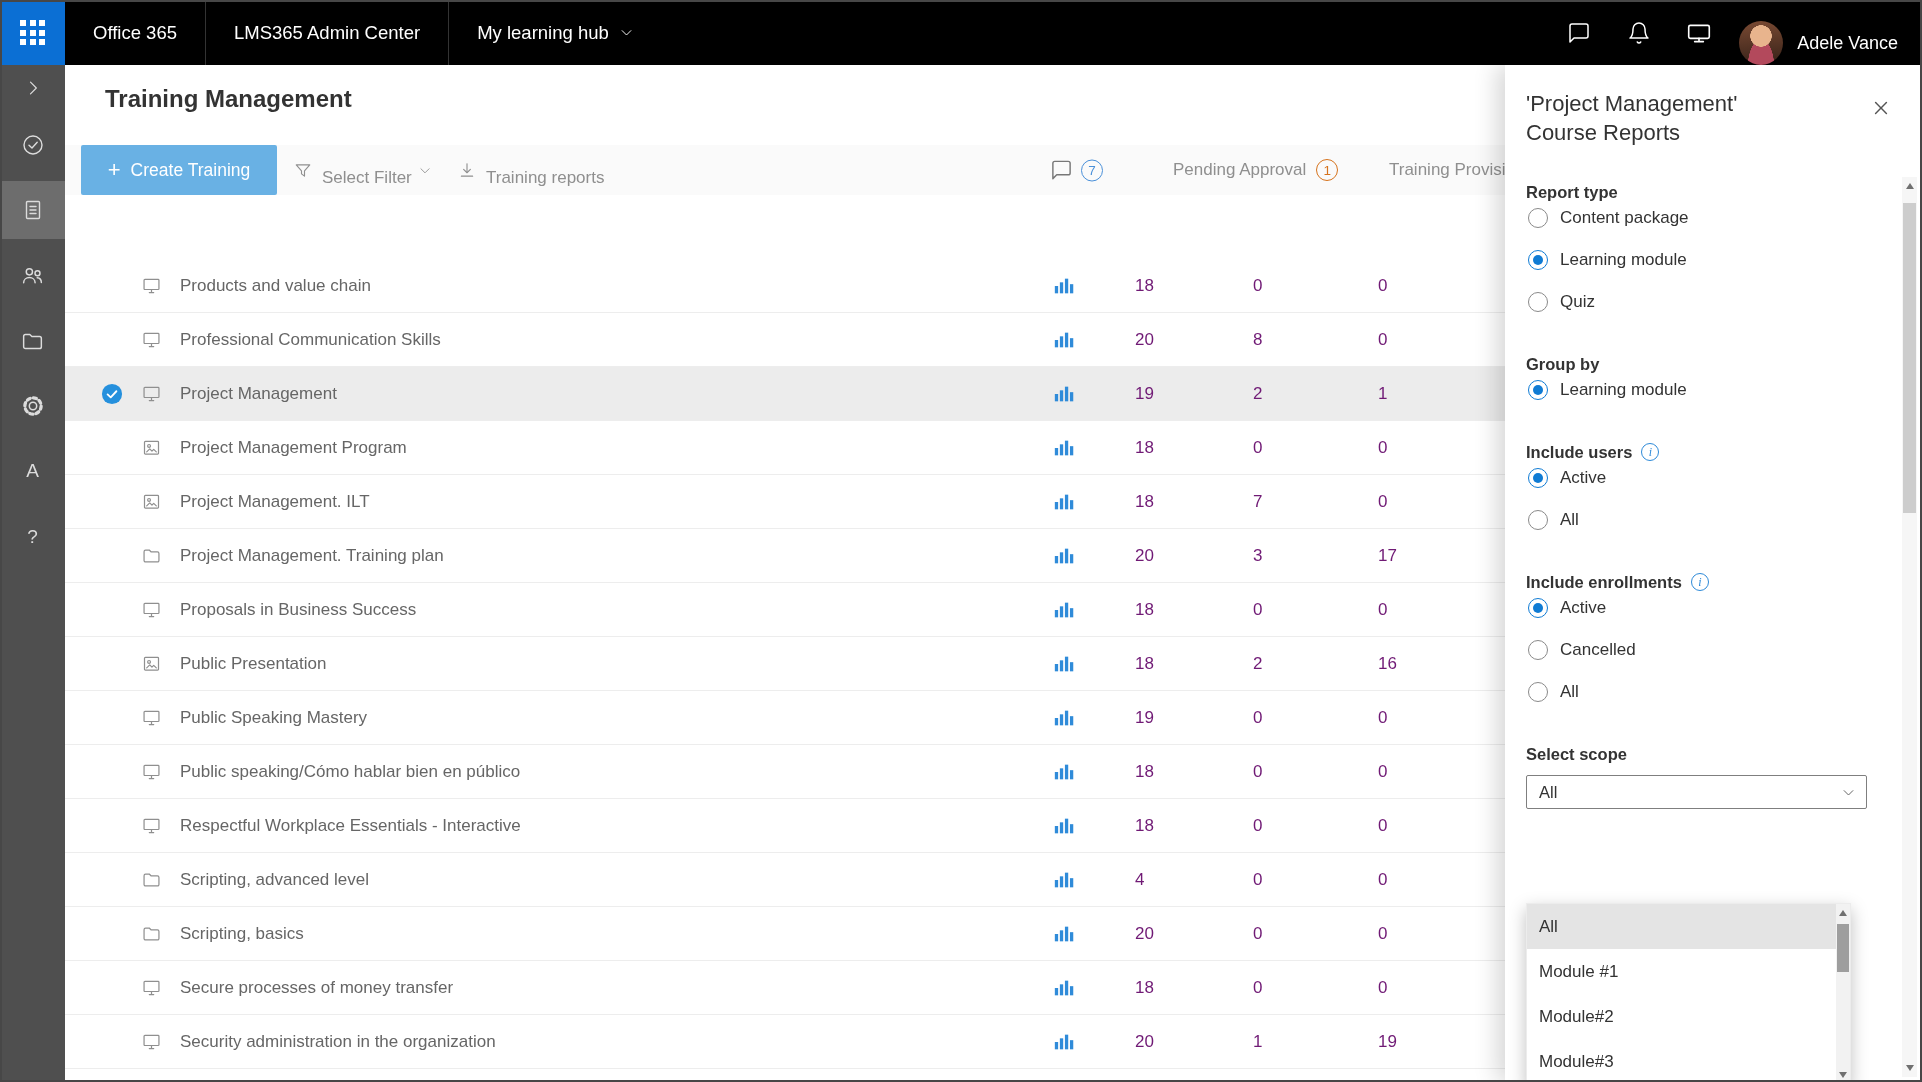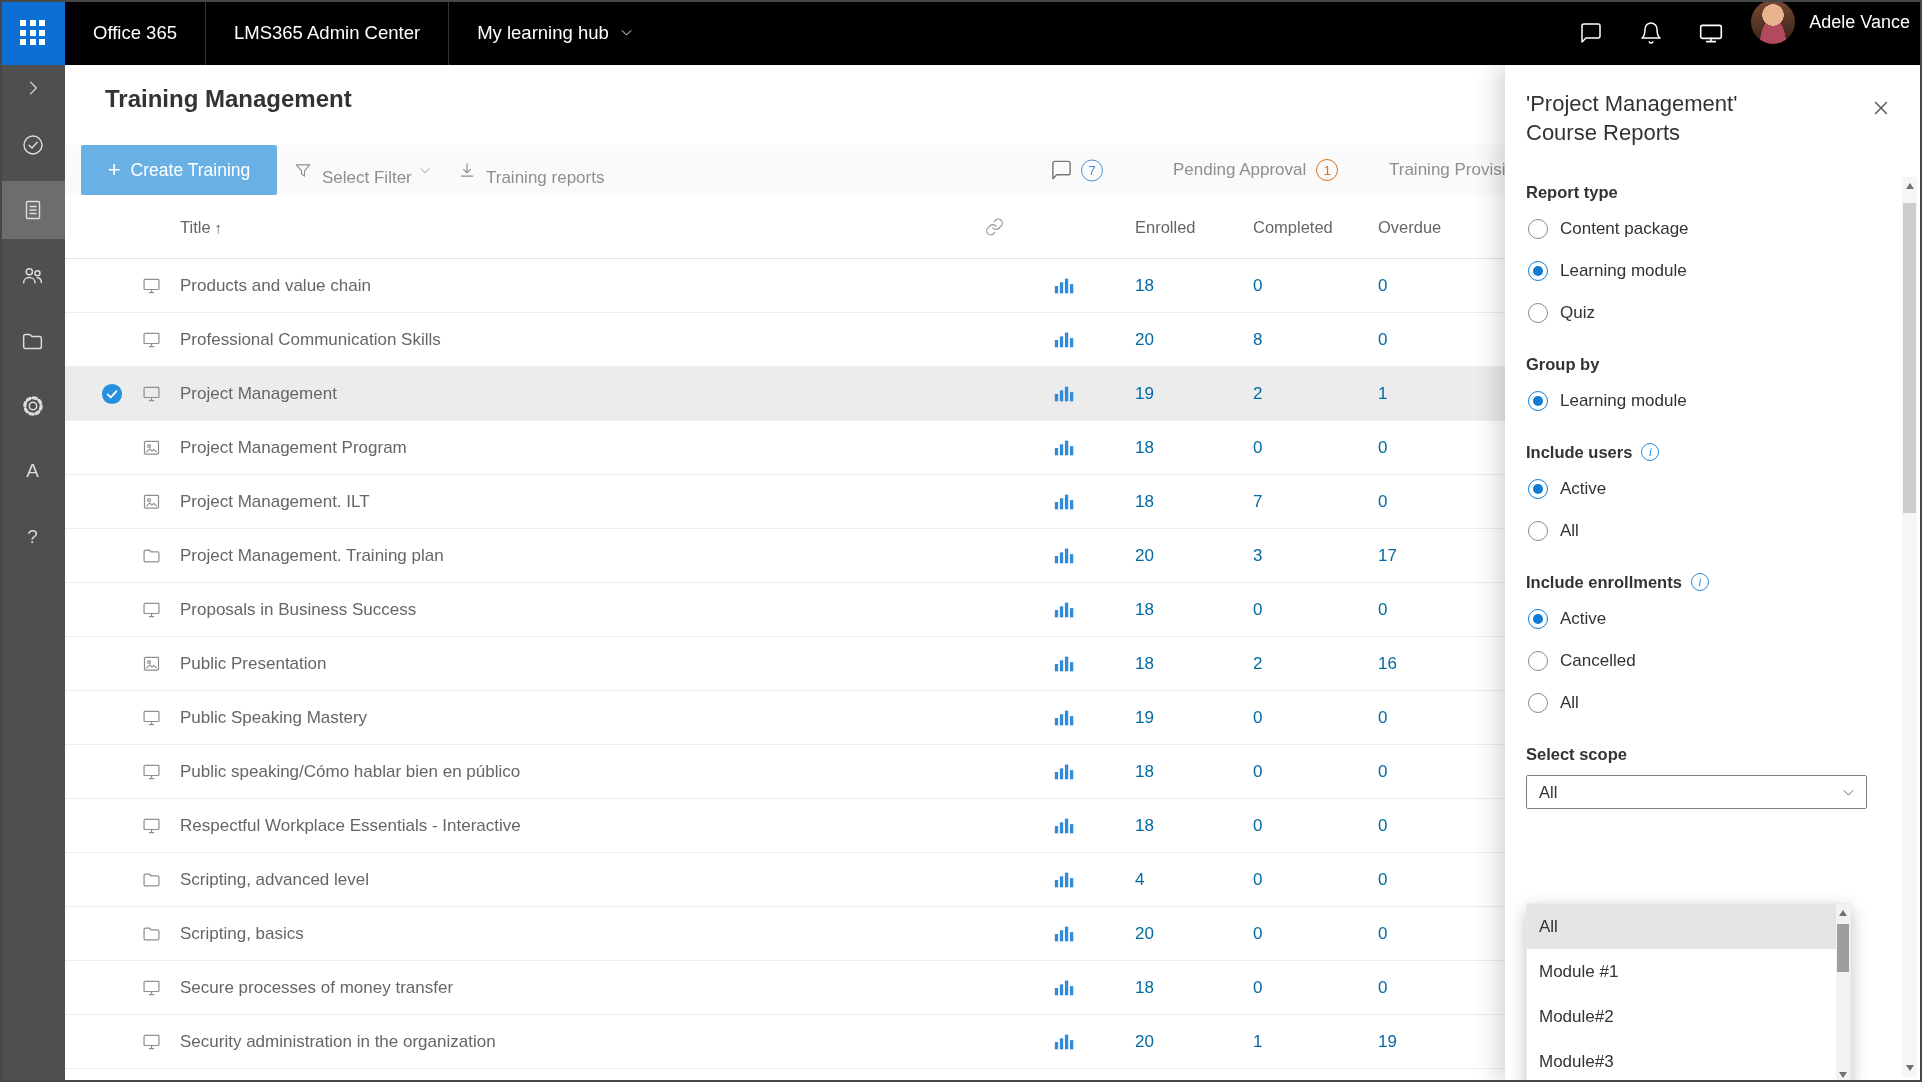--- a/index.html
+++ b/index.html
@@ -11,21 +11,21 @@
   .frame { position:absolute; inset:0; border:2px solid #474747; z-index:60; pointer-events:none; }
 
   
   .topbar { position:absolute; top:0; left:0; right:0; height:65px; background:#000; color:#fff; display:flex; align-items:stretch; z-index:40; }
   .waffle { width:65px; height:65px; background:#0b6fd4; display:flex; align-items:center; justify-content:center; cursor:pointer; flex:none; }
   .waffle-grid { display:grid; grid-template-columns:repeat(3,6px); grid-gap:3.5px; }
   .waffle-grid i { width:6px; height:6px; background:#fff; }
   .tb-section { display:flex; align-items:center; padding:0 28px; font-size:18.5px; cursor:pointer; white-space:nowrap; }
   .tb-sep { border-right:1px solid #333; }
   .tb-section .chev { margin-left:10px; }
-  .tb-right { margin-left:auto; display:flex; align-items:flex-start; padding-right:12px; }
+  .tb-right { margin-left:auto; display:flex; align-items:flex-end; padding-right:24px; }
   .tb-iconbtn { width:60px; height:65px; display:flex; align-items:center; justify-content:center; cursor:pointer; }
   .wicon { stroke:#fff; fill:none; stroke-width:1.5; stroke-linecap:round; stroke-linejoin:round; }
   .account { display:flex; align-items:center; margin-left:10px; cursor:pointer; }
   .avatar { width:44px; height:44px; border-radius:50%; flex:none;
     background:
       radial-gradient(circle at 50% 34%, #e8b48d 0 29%, rgba(0,0,0,0) 30%),
       radial-gradient(ellipse at 50% 105%, #b3495c 0 42%, rgba(0,0,0,0) 43%),
       linear-gradient(175deg,#7a4a33 0%,#4a2d20 70%,#342018 100%);
   }
   .account-name { font-size:18px; margin-left:14px; }
@@ -61,35 +61,35 @@
   .t-row.selected { background:#ececec; }
   .cell-check { display:none; position:absolute; left:36px; top:50%; transform:translateY(-50%); width:22px; height:22px; cursor:pointer; }
   .t-row.selected .cell-check { display:block; }
   .type-icon { display:none; position:absolute; left:76px; top:50%; transform:translateY(-50%); width:21px; height:21px; }
   .t-row.type-course  .ti-course  { display:block; }
   .t-row.type-program .ti-program { display:block; }
   .t-row.type-plan    .ti-plan    { display:block; }
   .ricon { stroke:#8f8f8f; fill:none; stroke-width:1.4; stroke-linecap:round; stroke-linejoin:round; }
   .cell-title { position:absolute; left:115px; top:50%; transform:translateY(-50%); font-size:17px; color:#666; cursor:pointer; max-width:830px; white-space:nowrap; overflow:hidden; }
   .cell-chart { position:absolute; left:988px; top:50%; transform:translateY(-50%); width:22px; height:22px; cursor:pointer; }
-  .cell-num { position:absolute; top:50%; transform:translateY(-50%); font-size:17px; color:#0369a1; }
+  .cell-num { position:absolute; top:50%; transform:translateY(-50%); font-size:17px; color:#701a75; }
   .col-enrolled  { left:1070px; }
   .col-completed { left:1188px; }
   .col-overdue   { left:1313px; }
 
   
   .panel { position:absolute; top:65px; left:1505px; right:0; bottom:0; background:#fff; box-shadow:-8px 0 22px rgba(0,0,0,.16); z-index:28; overflow:hidden; }
   .panel-inner { padding:24px 56px 13px 21px; }
   .panel-title { font-size:22px; line-height:29px; color:#333; width:285px; }
   .close-btn { position:absolute; top:30px; right:28px; width:26px; height:26px; display:flex; align-items:center; justify-content:center; cursor:pointer; }
   .p-label { margin-top:19px; height:22px; display:flex; align-items:center; font-size:16.5px; font-weight:700; color:#333; }
   .p-label.first { margin-top:34px; }
   .info-icon { width:18px; height:18px; border:1px solid #2e8ad8; color:#2e8ad8; border-radius:50%; font-size:12px; line-height:1; display:flex; align-items:center; justify-content:center; margin-left:9px; font-family:"Liberation Serif",serif; font-style:italic; font-weight:400; cursor:pointer; }
   .p-options { margin-top:5px; }
-  .p-option { height:42px; display:flex; align-items:center; cursor:pointer; }
+  .p-option { height:42px; display:flex; cursor:pointer; }
   .radio { width:20px; height:20px; border:1px solid #8a8a8a; border-radius:50%; margin:0 12px 0 2px; position:relative; flex:none; background:#fff; }
   .p-option.selected .radio { border-color:#0f7bd4; }
   .p-option.selected .radio::after { content:''; position:absolute; left:4px; top:4px; right:4px; bottom:4px; background:#0f7bd4; border-radius:50%; }
   .p-option .lbl { font-size:17px; color:#333; }
   .scope-select { margin-top:10px; width:341px; height:34px; border:1px solid #7f7f7f; border-radius:2px; display:flex; align-items:center; padding:0 12px; font-size:16.5px; color:#333; position:relative; cursor:pointer; background:#fff; }
   .scope-select .chev { position:absolute; right:10px; top:9px; }
   .scope-list { position:absolute; left:21px; top:838px; width:325px; background:#fff; box-shadow:0 6px 16px rgba(0,0,0,.25); border:1px solid #ececec; }
   .scope-items { margin-right:14px; }
   .scope-item { height:45px; display:flex; align-items:center; padding-left:12px; font-size:17px; color:#333; cursor:pointer; background:#fff; }
   .scope-item.highlighted { background:#e4e4e4; }
@@ -237,30 +237,20 @@
     </div>
     <div class="tb-abs tool-link" style="left:1108px">
       <span>Pending Approval</span>
       <span class="badge badge-orange">1</span>
     </div>
     <div class="tb-abs tool-link" style="left:1324px">
       <span>Training Provisioning</span>
     </div>
   </div>
 
-  <div class="thead">
-    <span class="th" style="left:115px"><span>Title</span><span class="sort">↑</span></span>
-    <svg class="th gicon" style="left:920px;width:19px;height:19px;stroke:#999" viewBox="0 0 24 24">
-        <path d="M10 13a5 5 0 0 0 7.54.54l3-3a5 5 0 0 0-7.07-7.07l-1.72 1.71"></path>
-        <path d="M14 11a5 5 0 0 0-7.54-.54l-3 3a5 5 0 0 0 7.07 7.07l1.71-1.71"></path>
-      </svg>
-    <span class="th" style="left:1070px">Enrolled</span>
-    <span class="th" style="left:1188px">Completed</span>
-    <span class="th" style="left:1313px">Overdue</span>
-  </div>
 
   <div class="tbody">
 
       <div class="t-row type-course">
 
         <svg class="type-icon ti-course ricon" viewBox="0 0 24 24">
           <rect x="3.5" y="4.5" width="17" height="11.5" rx="1"></rect>
           <path d="M9.5 19.5h5M12 16v3.5"></path>
         </svg>
 

